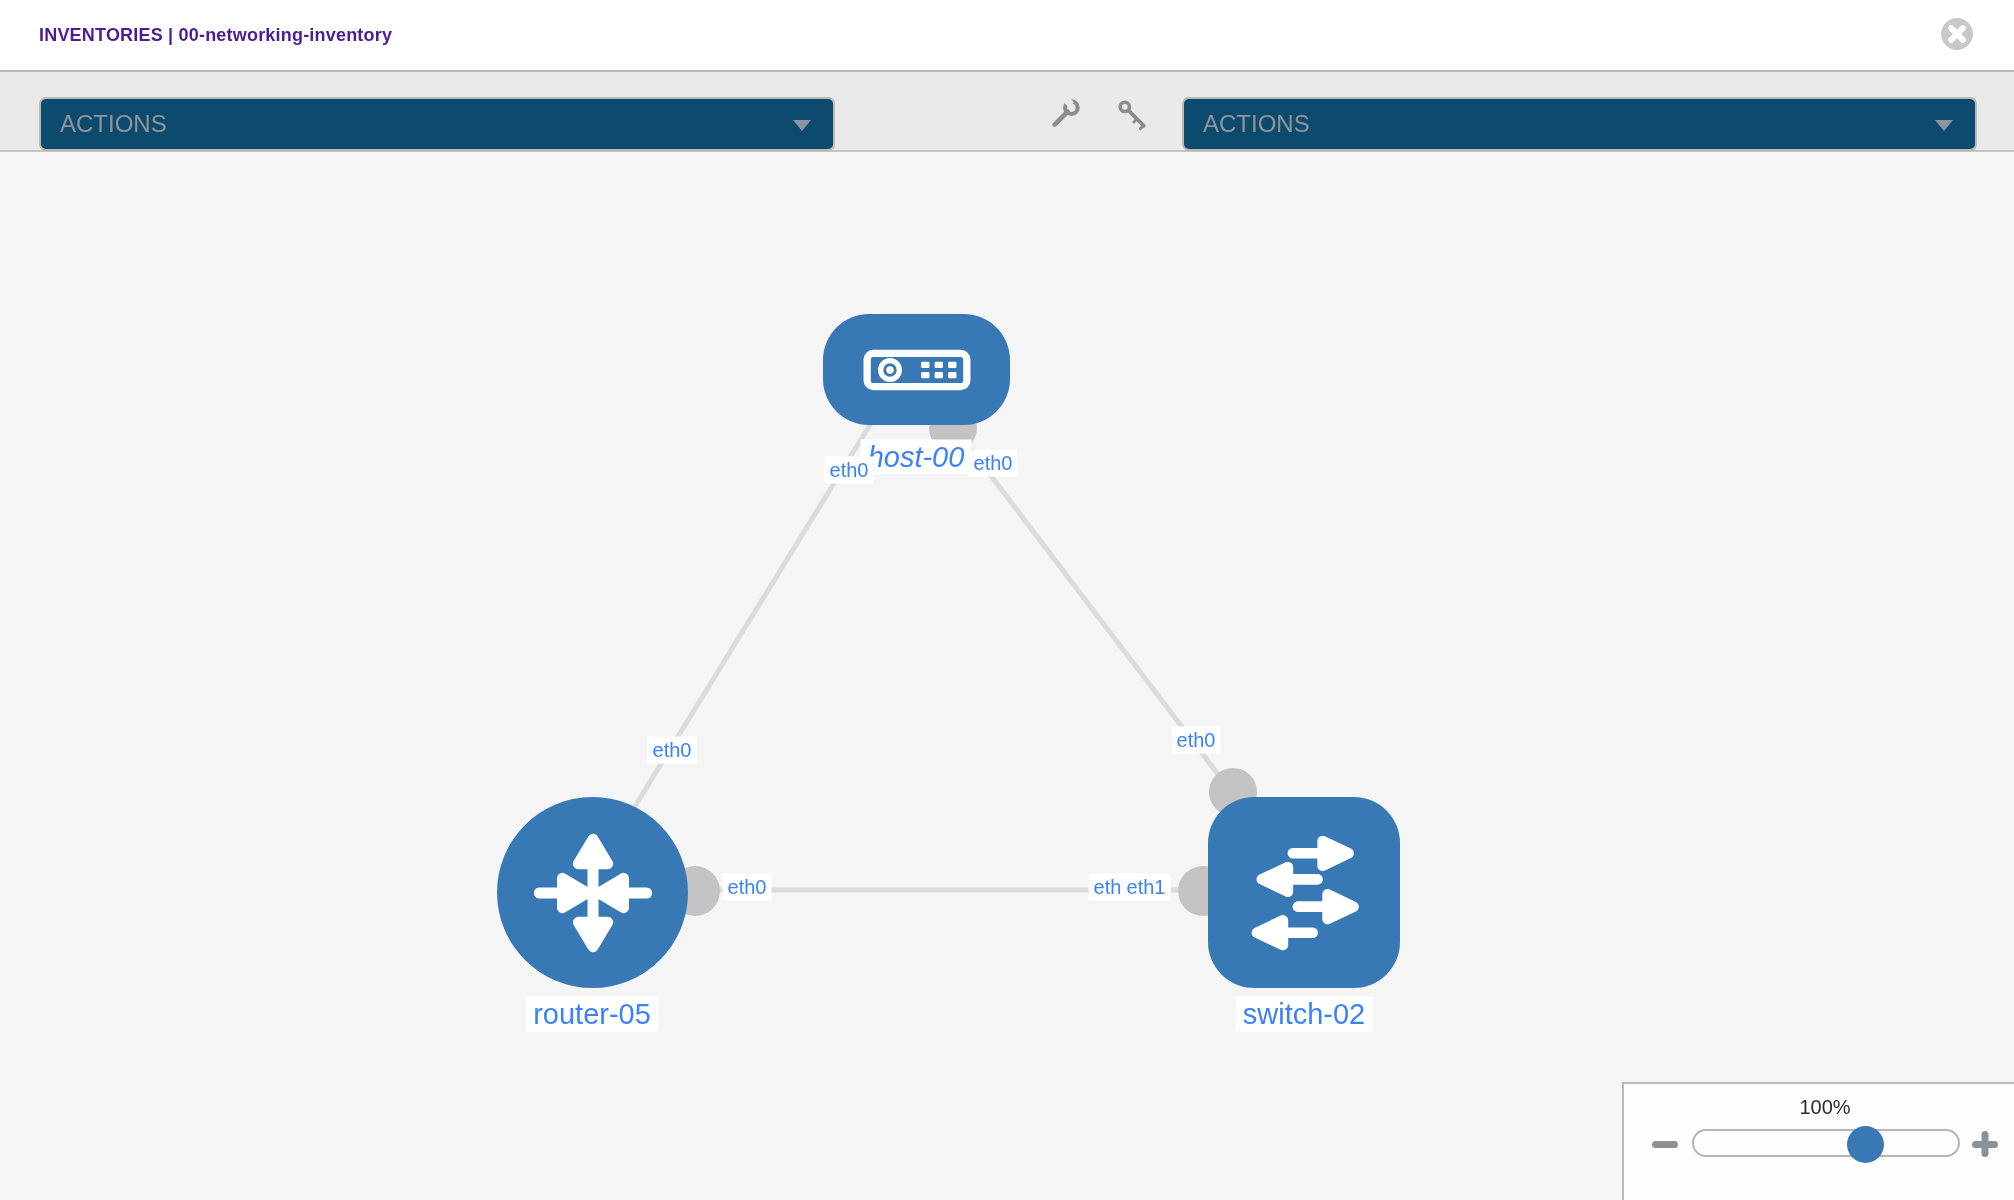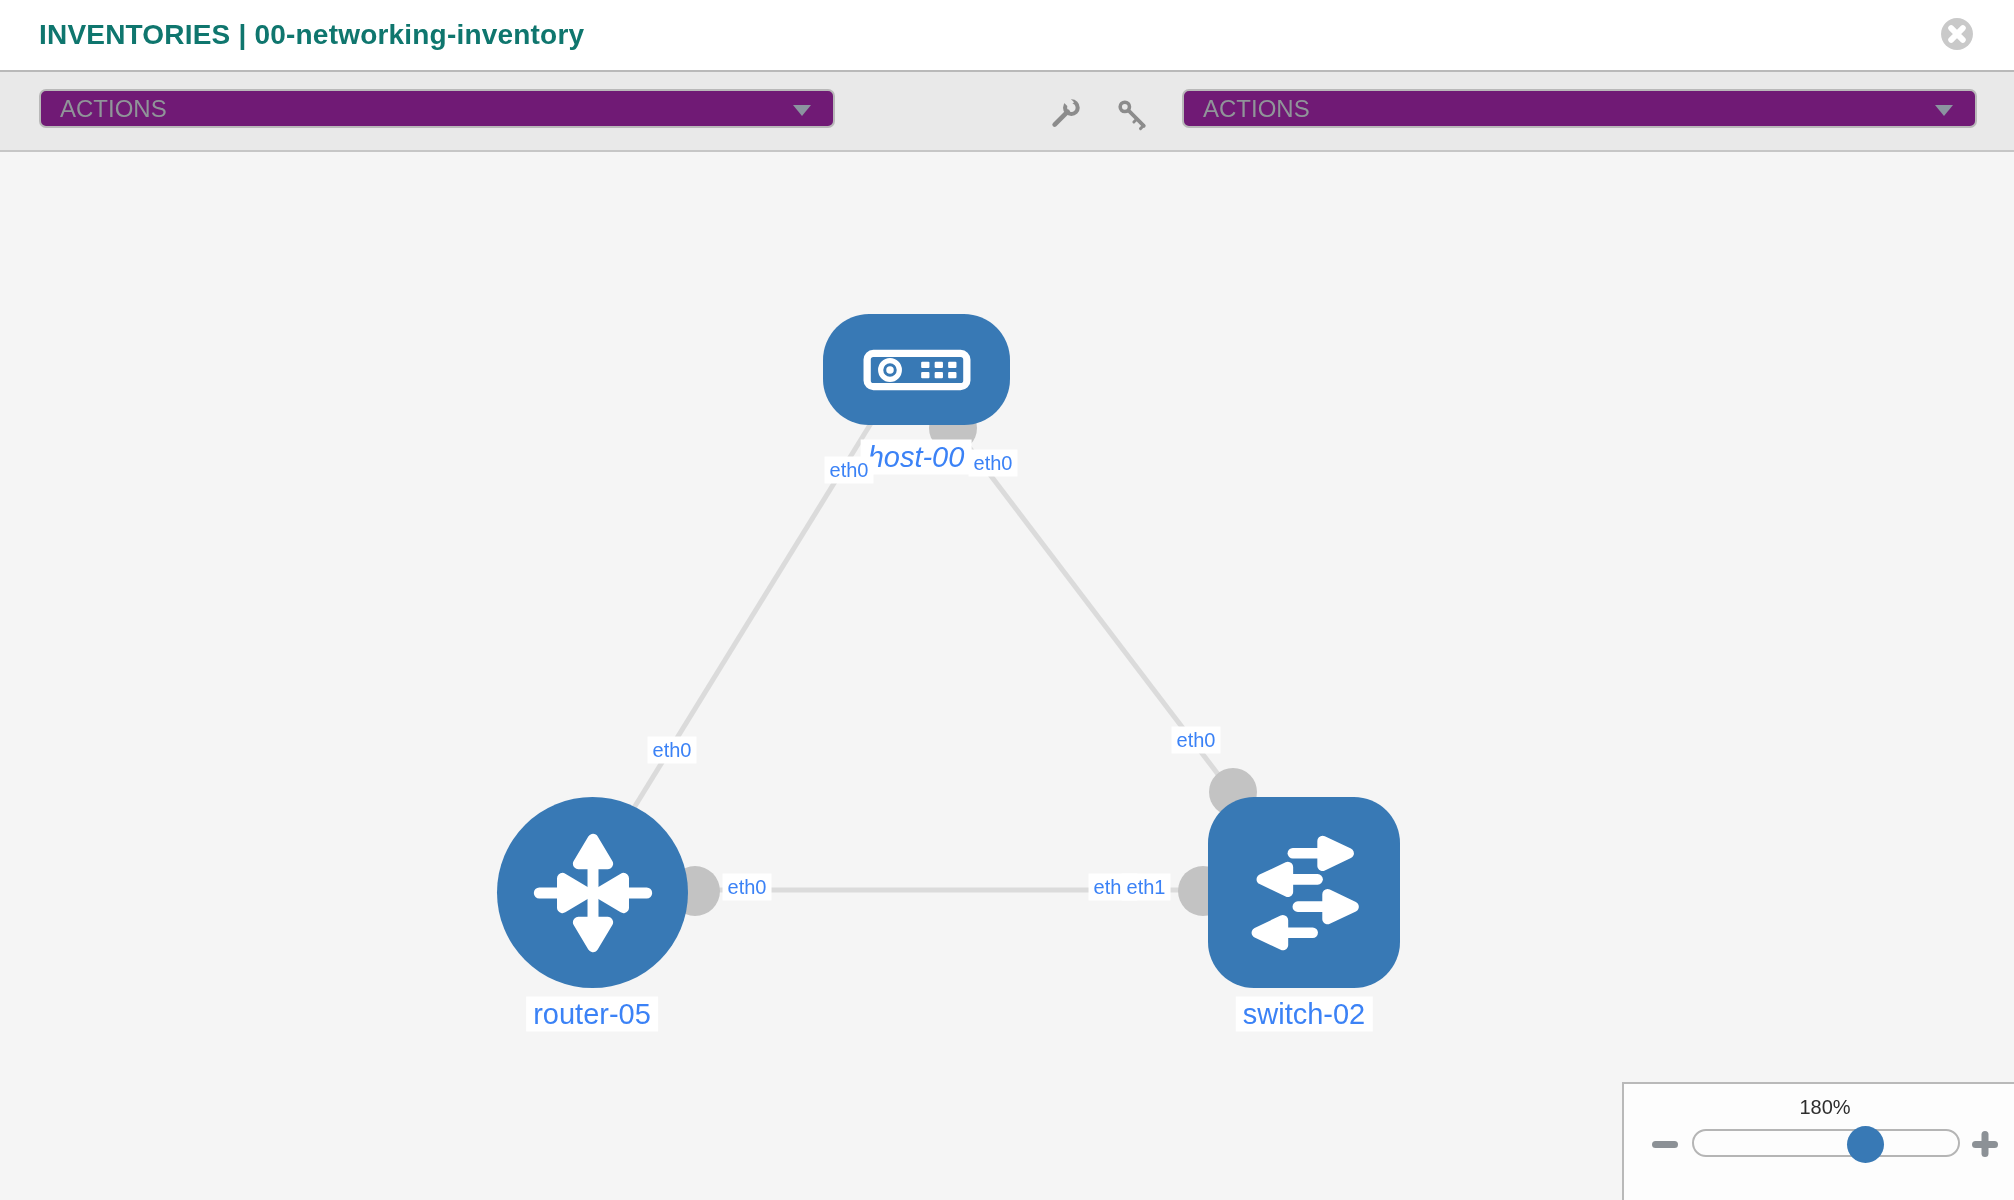--- a/index.html
+++ b/index.html
@@ -3,28 +3,28 @@
 <meta charset="utf-8">
 <style>
   * { margin:0; padding:0; box-sizing:border-box; }
   html,body { width:2014px; height:1200px; overflow:hidden;
     font-family:"Liberation Sans", sans-serif; background:#f5f5f5; }
 
   
   .header { position:relative; width:100%; height:72px; background:#ffffff;
     border-bottom:2px solid #b9b9b9; }
   .page-title { position:absolute; left:39px; top:50%; transform:translateY(-50%);
-    font-size:28px; font-weight:700; color:#0f766e; letter-spacing:.2px; }
+    font-size:18px; font-weight:700; color:#4c1d95; letter-spacing:.2px; }
   .close-btn { position:absolute; right:40px; top:17px; width:34px; height:34px;
     cursor:pointer; background:none; border:none; }
 
   
   .toolbar { position:relative; width:100%; height:80px; background:#e9e9e9;
     border-bottom:2px solid #c6c6c6; }
-  .dropdown { position:absolute; top:17px; height:39px; background:#701a75;
+  .dropdown { position:absolute; top:25px; height:54px; background:#0c4a6e;
     border:2px solid #b9b9b9; border-radius:7px; display:flex; align-items:center;
     cursor:pointer; }
   .dropdown .dd-label { padding-left:19px; font-size:24px; color:#909599; }
   .caret { position:absolute; right:22px; top:50%; margin-top:-4px; width:0; height:0;
     border-left:9px solid transparent; border-right:9px solid transparent;
     border-top:11px solid #8b94a0; }
   .actions-dd { left:39px; width:796px; }
   .search-dd { left:1182px; width:795px; }
   .icon-btn { position:absolute; top:24px; width:38px; height:38px; background:none;
     border:none; cursor:pointer; }
@@ -172,21 +172,21 @@
 
   <div class="diagram-label iface-label" style="left:849px; top:318px;">eth0</div>
   <div class="diagram-label iface-label" style="left:993px; top:311px;">eth0</div>
   <div class="diagram-label iface-label" style="left:672px; top:598px;">eth0</div>
   <div class="diagram-label iface-label" style="left:1196px; top:588px;">eth0</div>
   <div class="diagram-label iface-label" style="left:747px; top:735px;">eth0</div>
   <div class="diagram-label iface-label" style="left:1113px; top:735px; z-index:3;">eth0</div>
   <div class="diagram-label iface-label" style="left:1146px; top:735px; z-index:4;text-align:right;">eth1</div>
 
   <div class="zoom-panel">
-    <div class="zoom-level">180%</div>
+    <div class="zoom-level">100%</div>
     <button class="zoom-btn zoom-out-btn">
       <svg viewBox="0 0 30 30" width="30" height="30">
         <rect x="2" y="12" width="26" height="7" rx="3.5" fill="#8c9196"></rect>
       </svg>
     </button>
     <div class="zoom-track"></div>
     <div class="zoom-thumb"></div>
     <button class="zoom-btn zoom-in-btn">
       <svg viewBox="0 0 30 30" width="30" height="30">
         <rect x="2" y="12" width="26" height="7" rx="3.5" fill="#8c9196"></rect>

